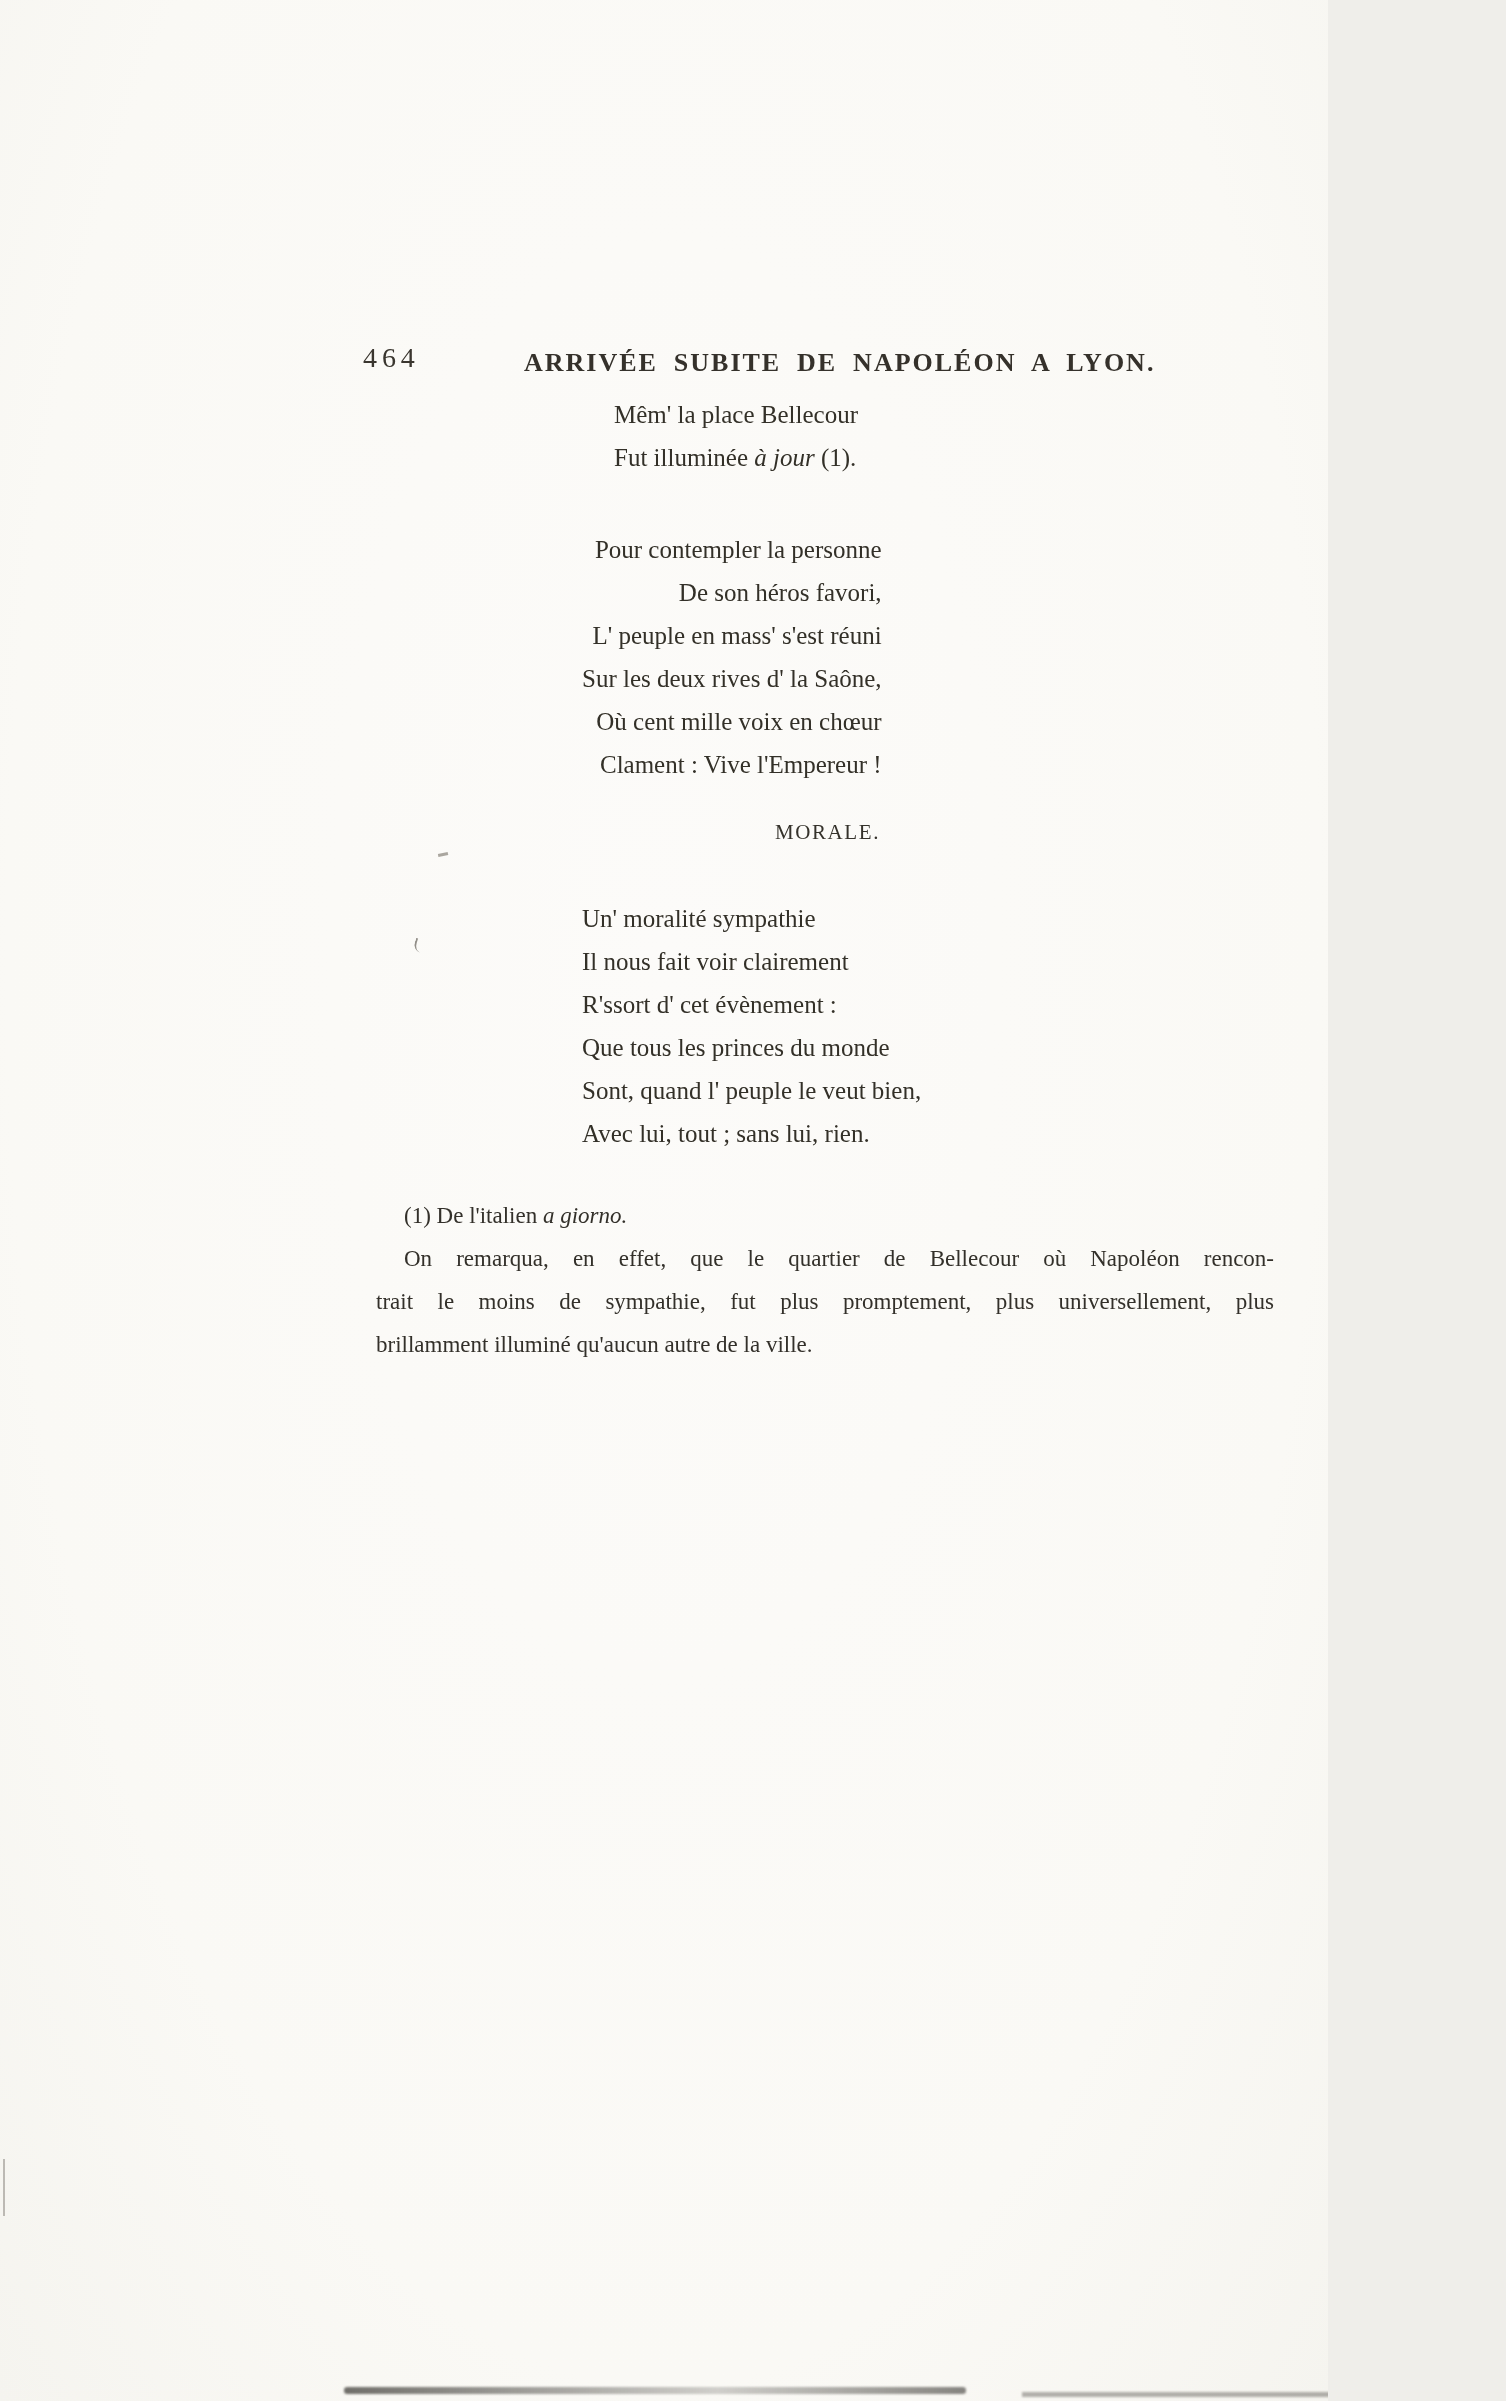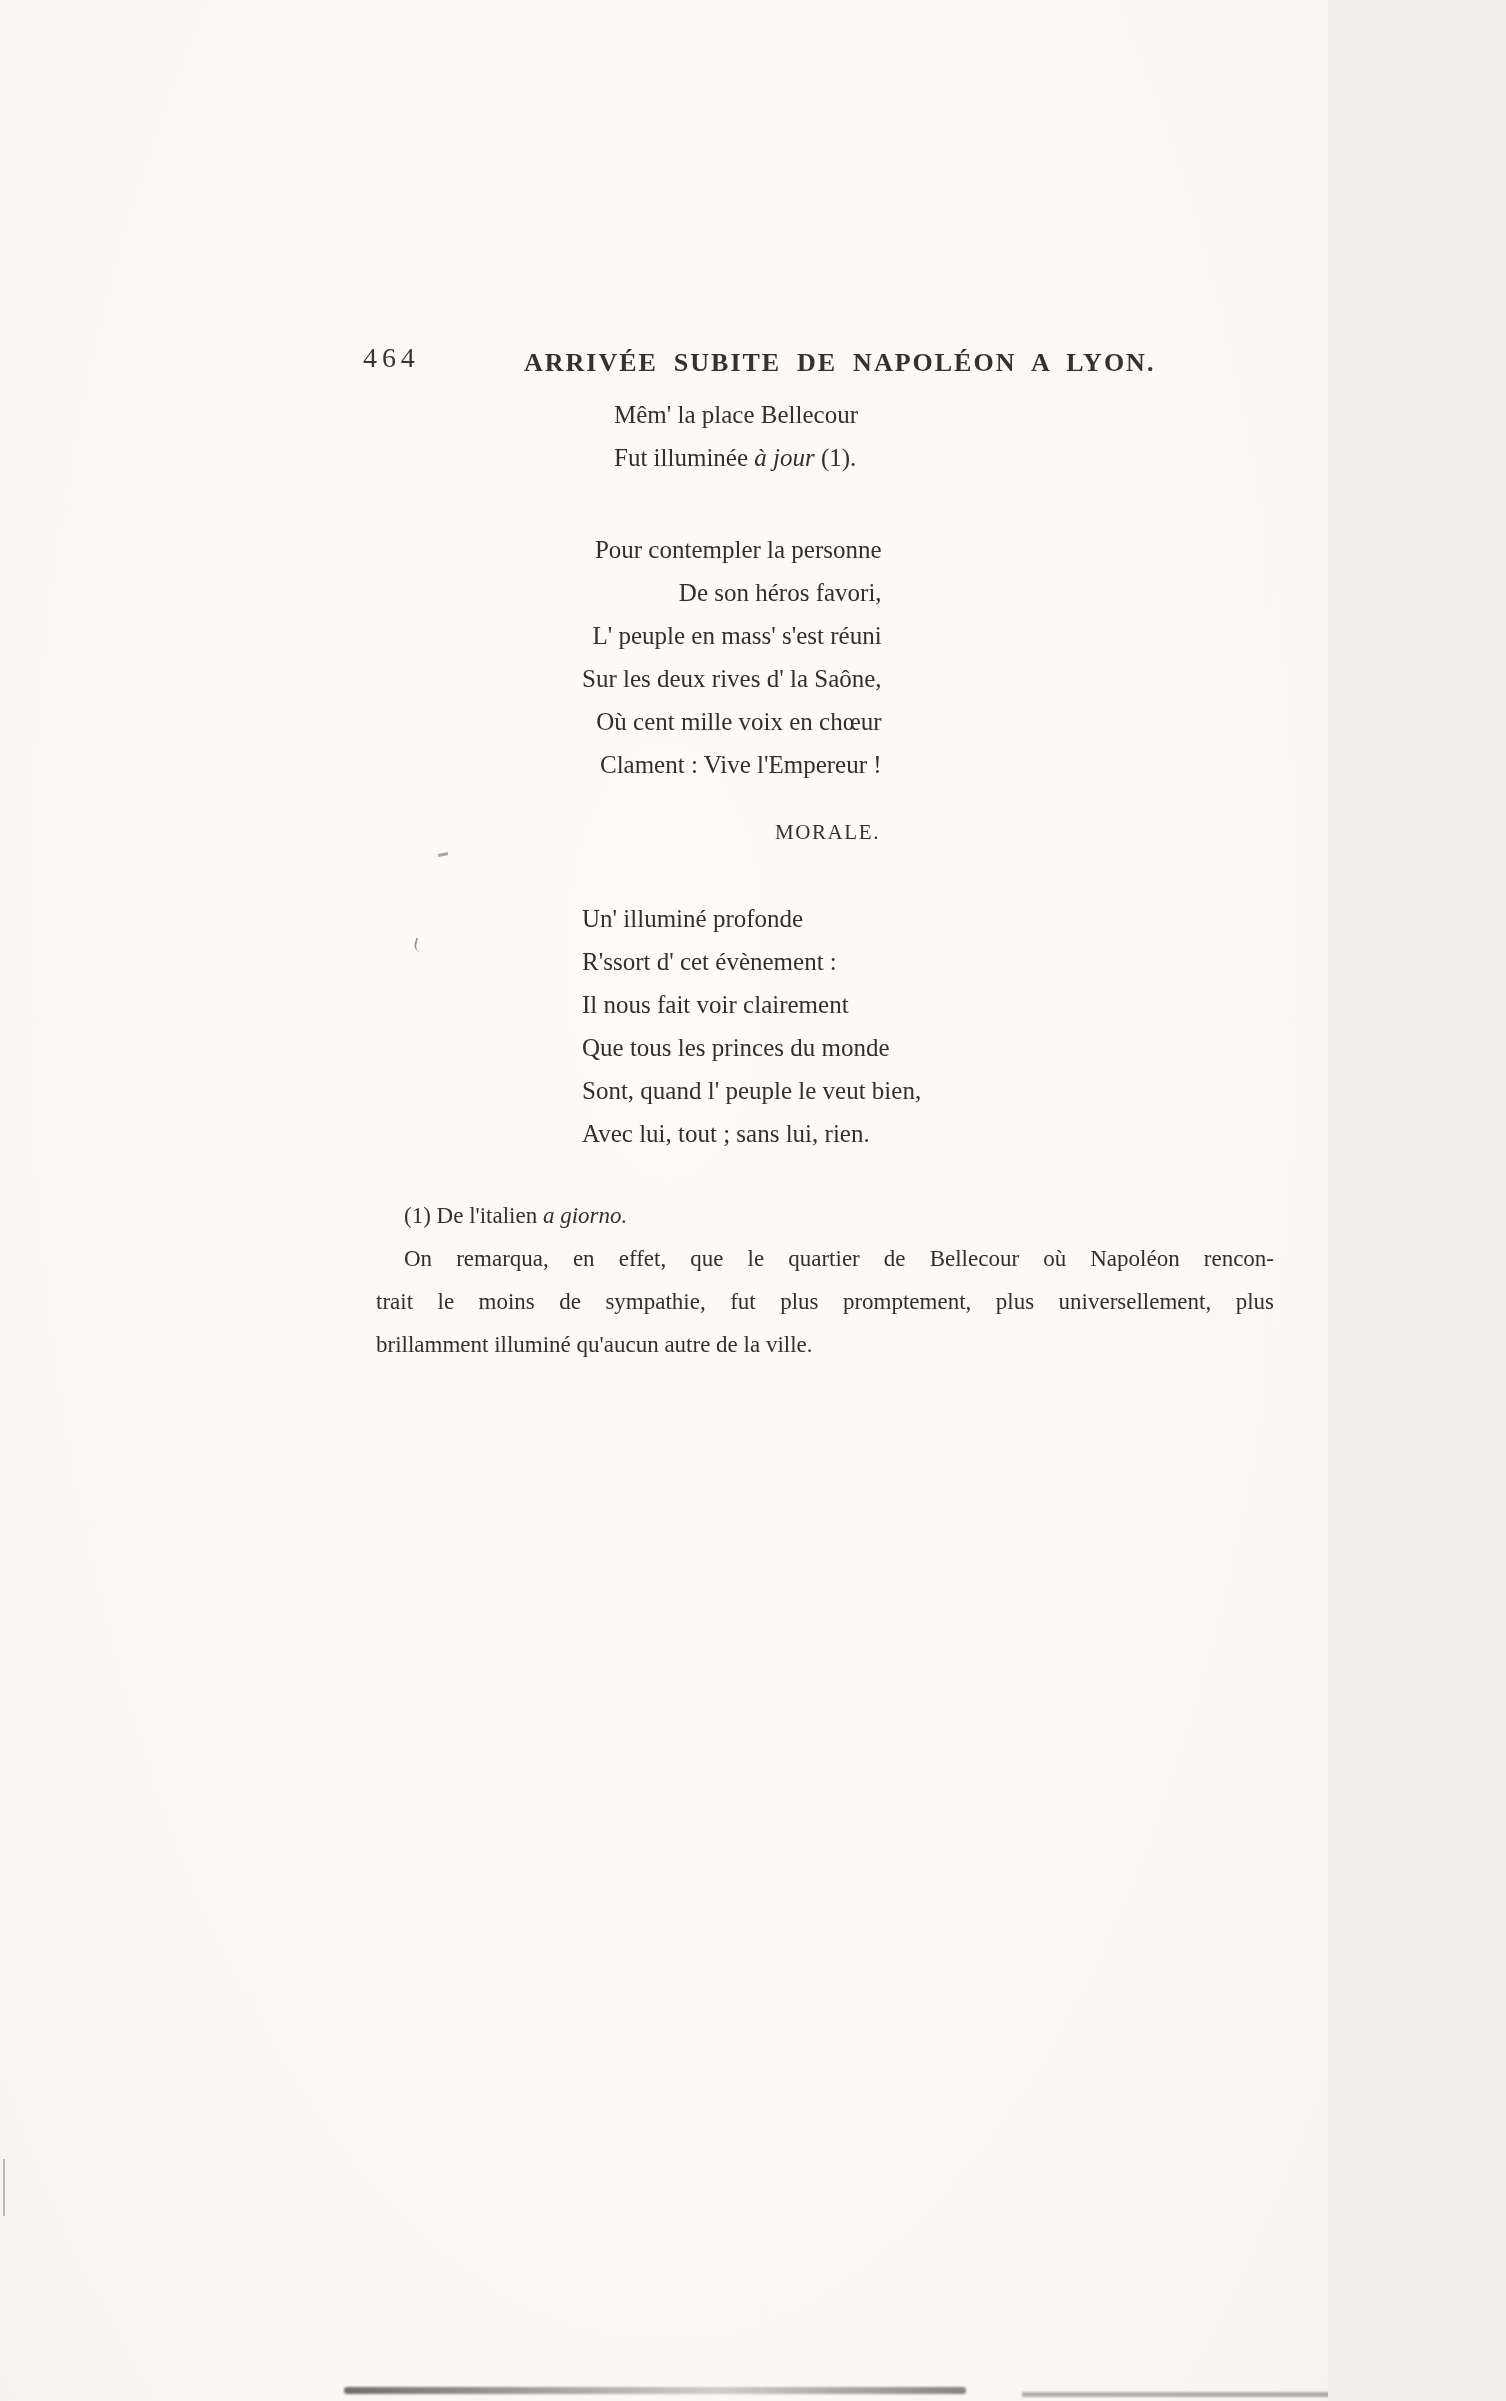--- a/index.html
+++ b/index.html
@@ -126,23 +126,23 @@
     <div class="pline">De son héros favori,</div>
     <div class="pline">L' peuple en mass' s'est réuni</div>
     <div class="pline">Sur les deux rives d' la Saône,</div>
     <div class="pline">Où cent mille voix en chœur</div>
     <div class="pline">Clament : Vive l'Empereur !</div>
   </div>
 
   <div class="section-heading">MORALE.</div>
 
   <div class="poem poem-stanza-2">
-    <div class="pline">Un' illuminé profonde</div>
+    <div class="pline">Un' moralité sympathie</div>
+    <div class="pline">Il nous fait voir clairement</div>
     <div class="pline">R'ssort d' cet évènement :</div>
-    <div class="pline">Il nous fait voir clairement</div>
     <div class="pline">Que tous les princes du monde</div>
     <div class="pline">Sont, quand l' peuple le veut bien,</div>
     <div class="pline">Avec lui, tout ; sans lui, rien.</div>
   </div>
 
   <div class="footnotes">
     <div class="fline indent1"><span>(1) De l'italien </span><span class="it">a giorno.</span></div>
     <div class="fline just indent1">On remarqua, en effet, que le quartier de Bellecour où Napoléon rencon-</div>
     <div class="fline just">trait le moins de sympathie, fut plus promptement, plus universellement, plus</div>
     <div class="fline">brillamment illuminé qu'aucun autre de la ville.</div>

